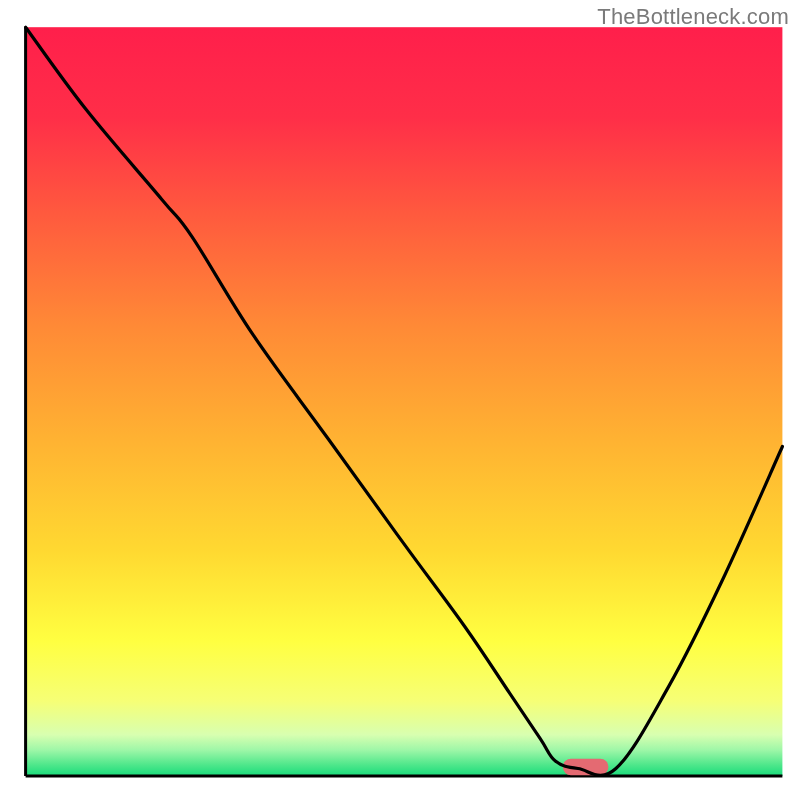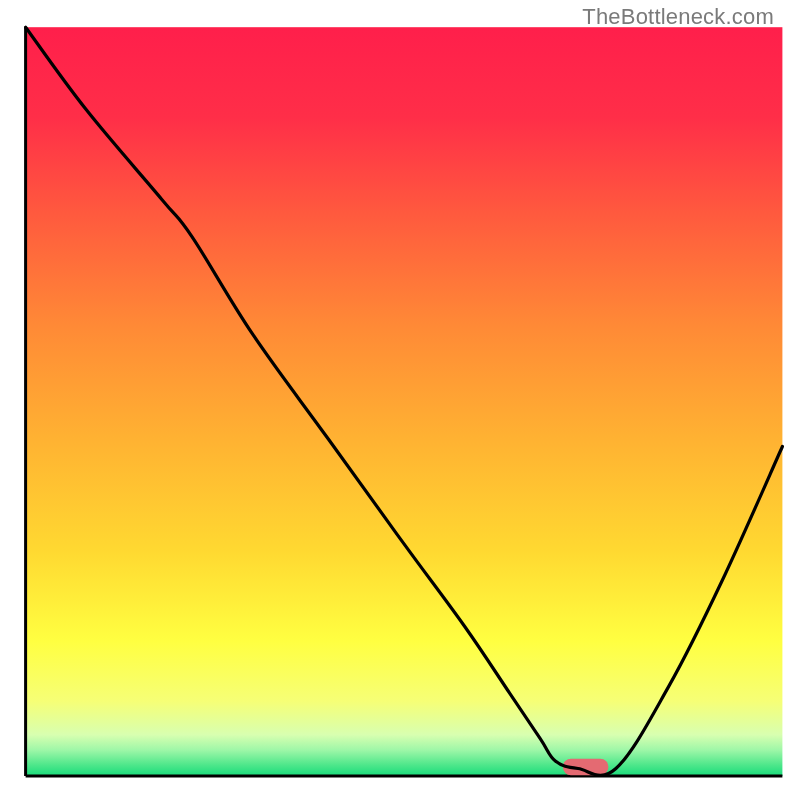--- a/index.html
+++ b/index.html
@@ -12,21 +12,21 @@
     font-family: Arial, Helvetica, sans-serif;
   }
   .chart-wrap {
     position: relative;
     width: 800px;
     height: 800px;
   }
   .watermark {
     position: absolute;
     top: 4px;
-    right: 26px;
+    right: 11px;
     color: #7a7a7a;
     font-size: 22px;
     font-weight: 500;
     letter-spacing: 0.2px;
     font-family: Arial, Helvetica, sans-serif;
   }
   svg {
     display: block;
   }
 </style>

